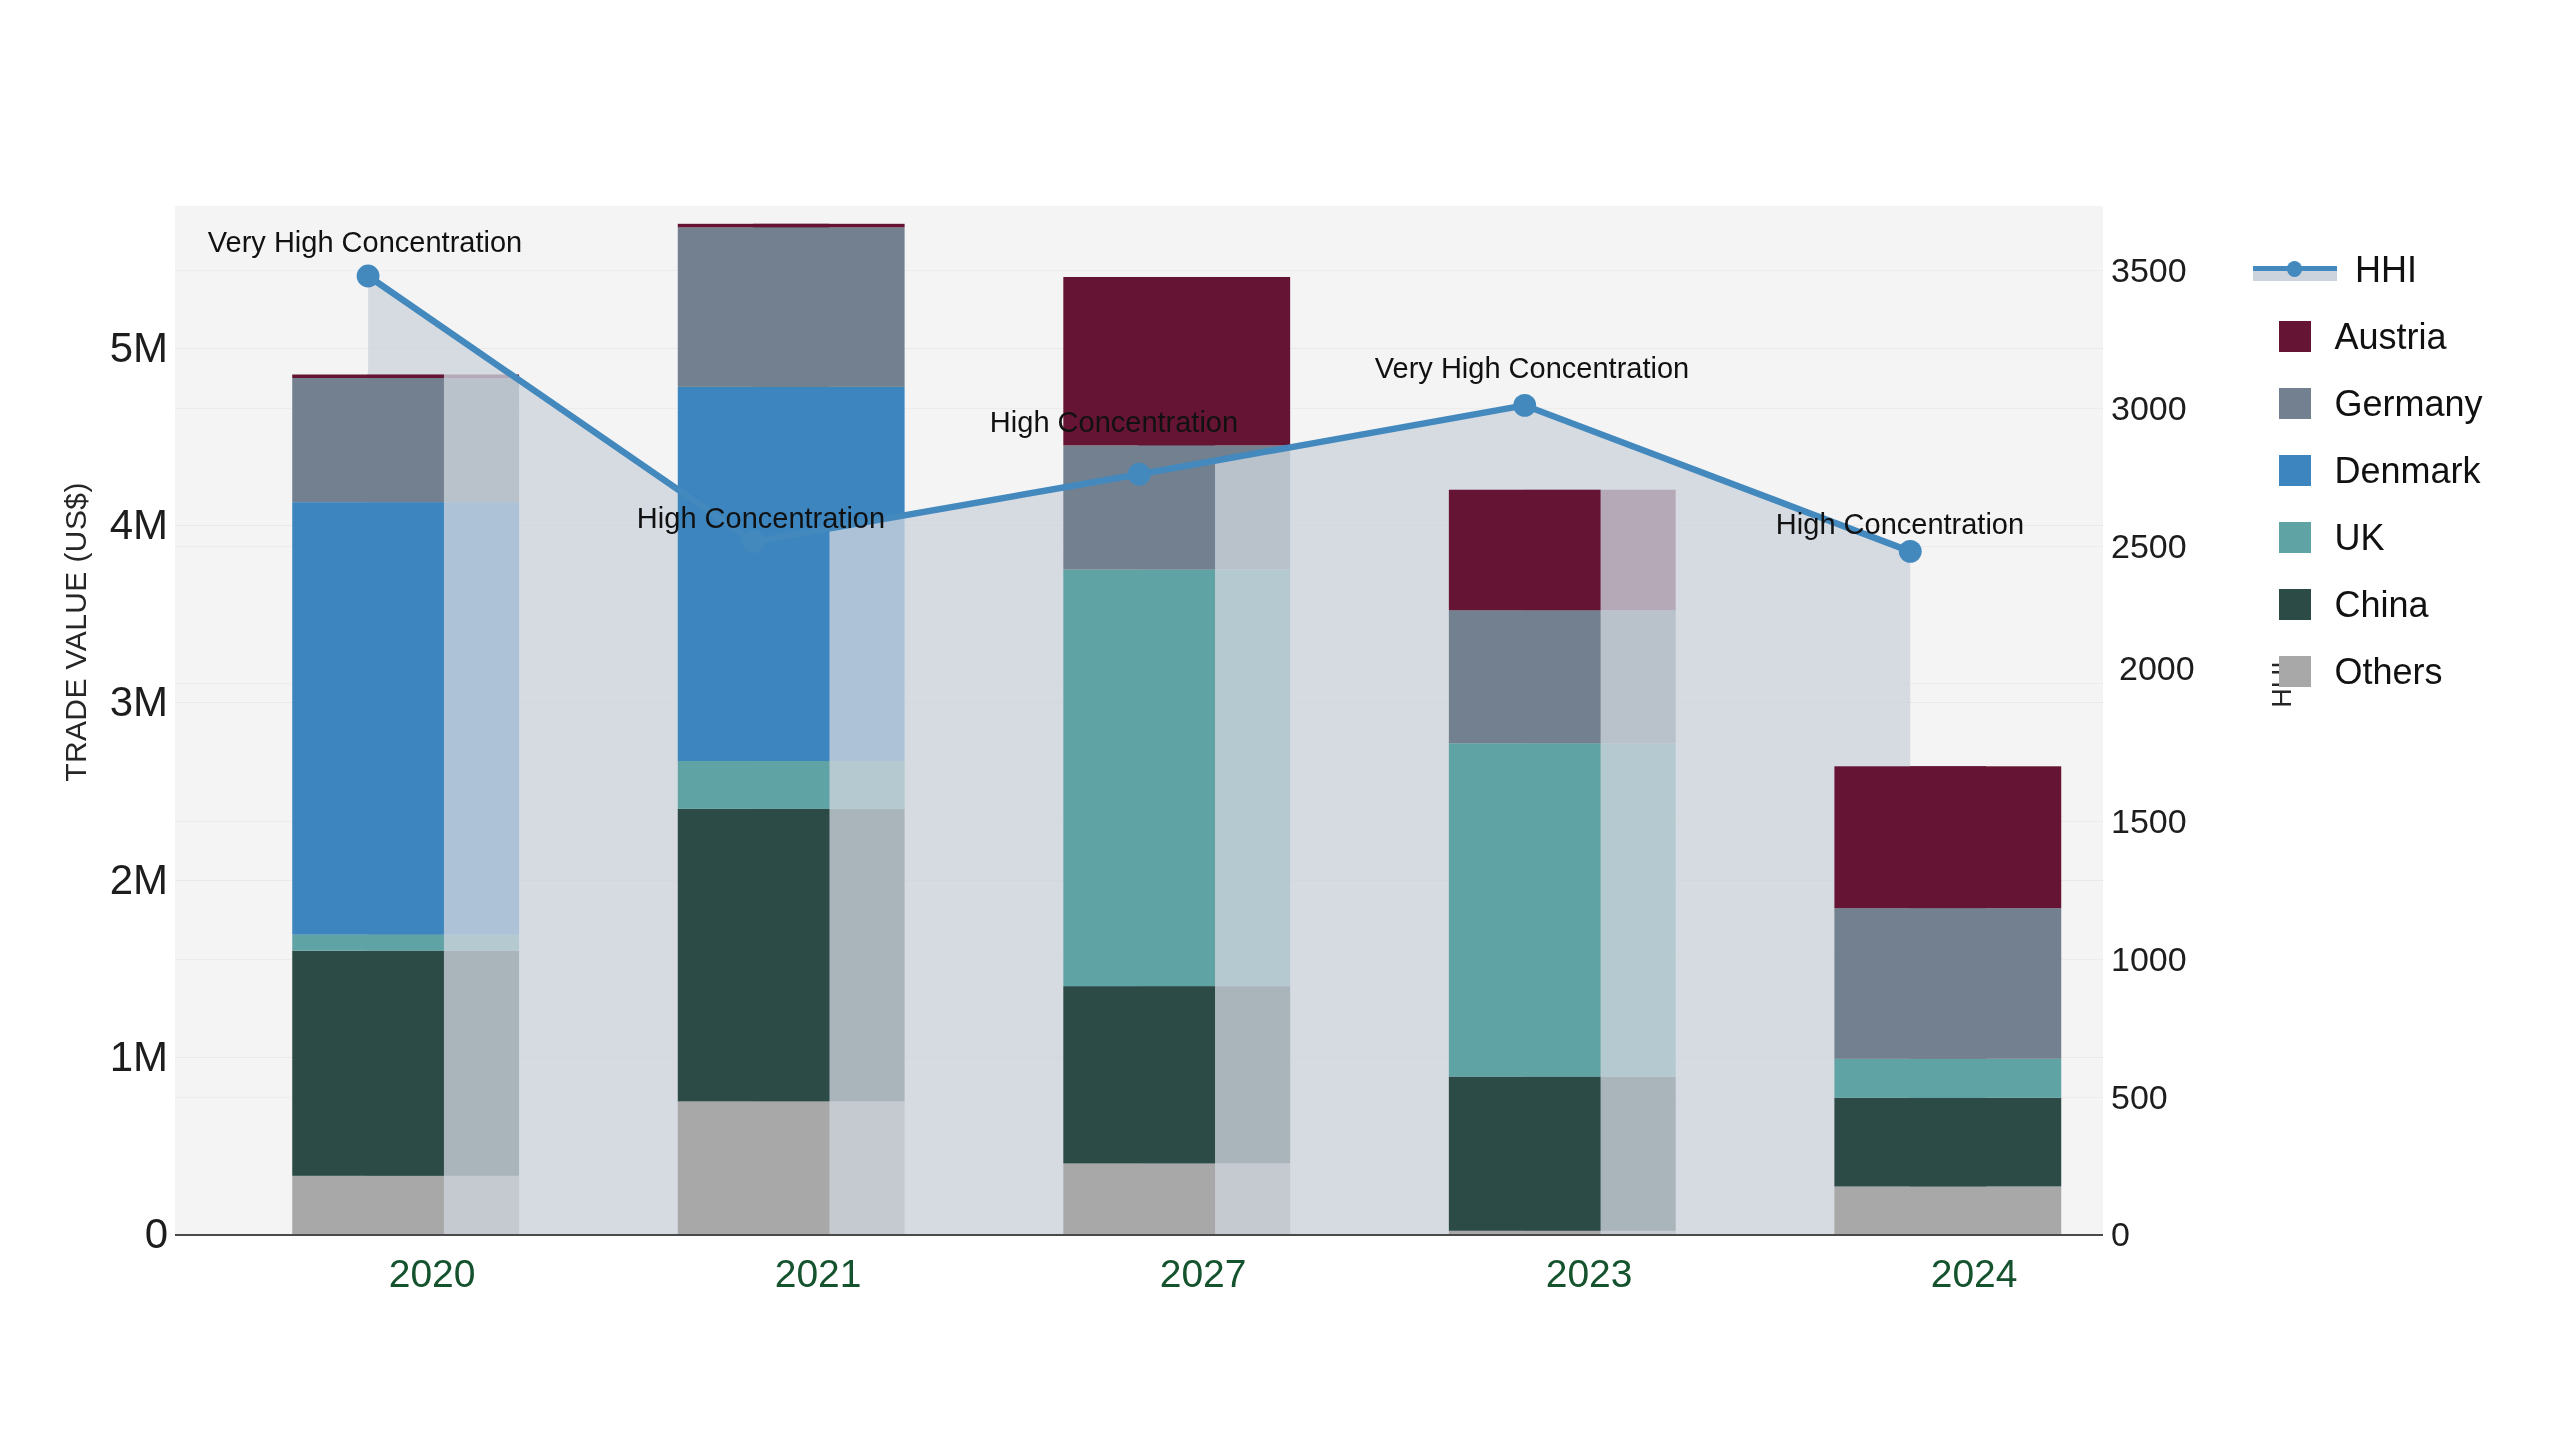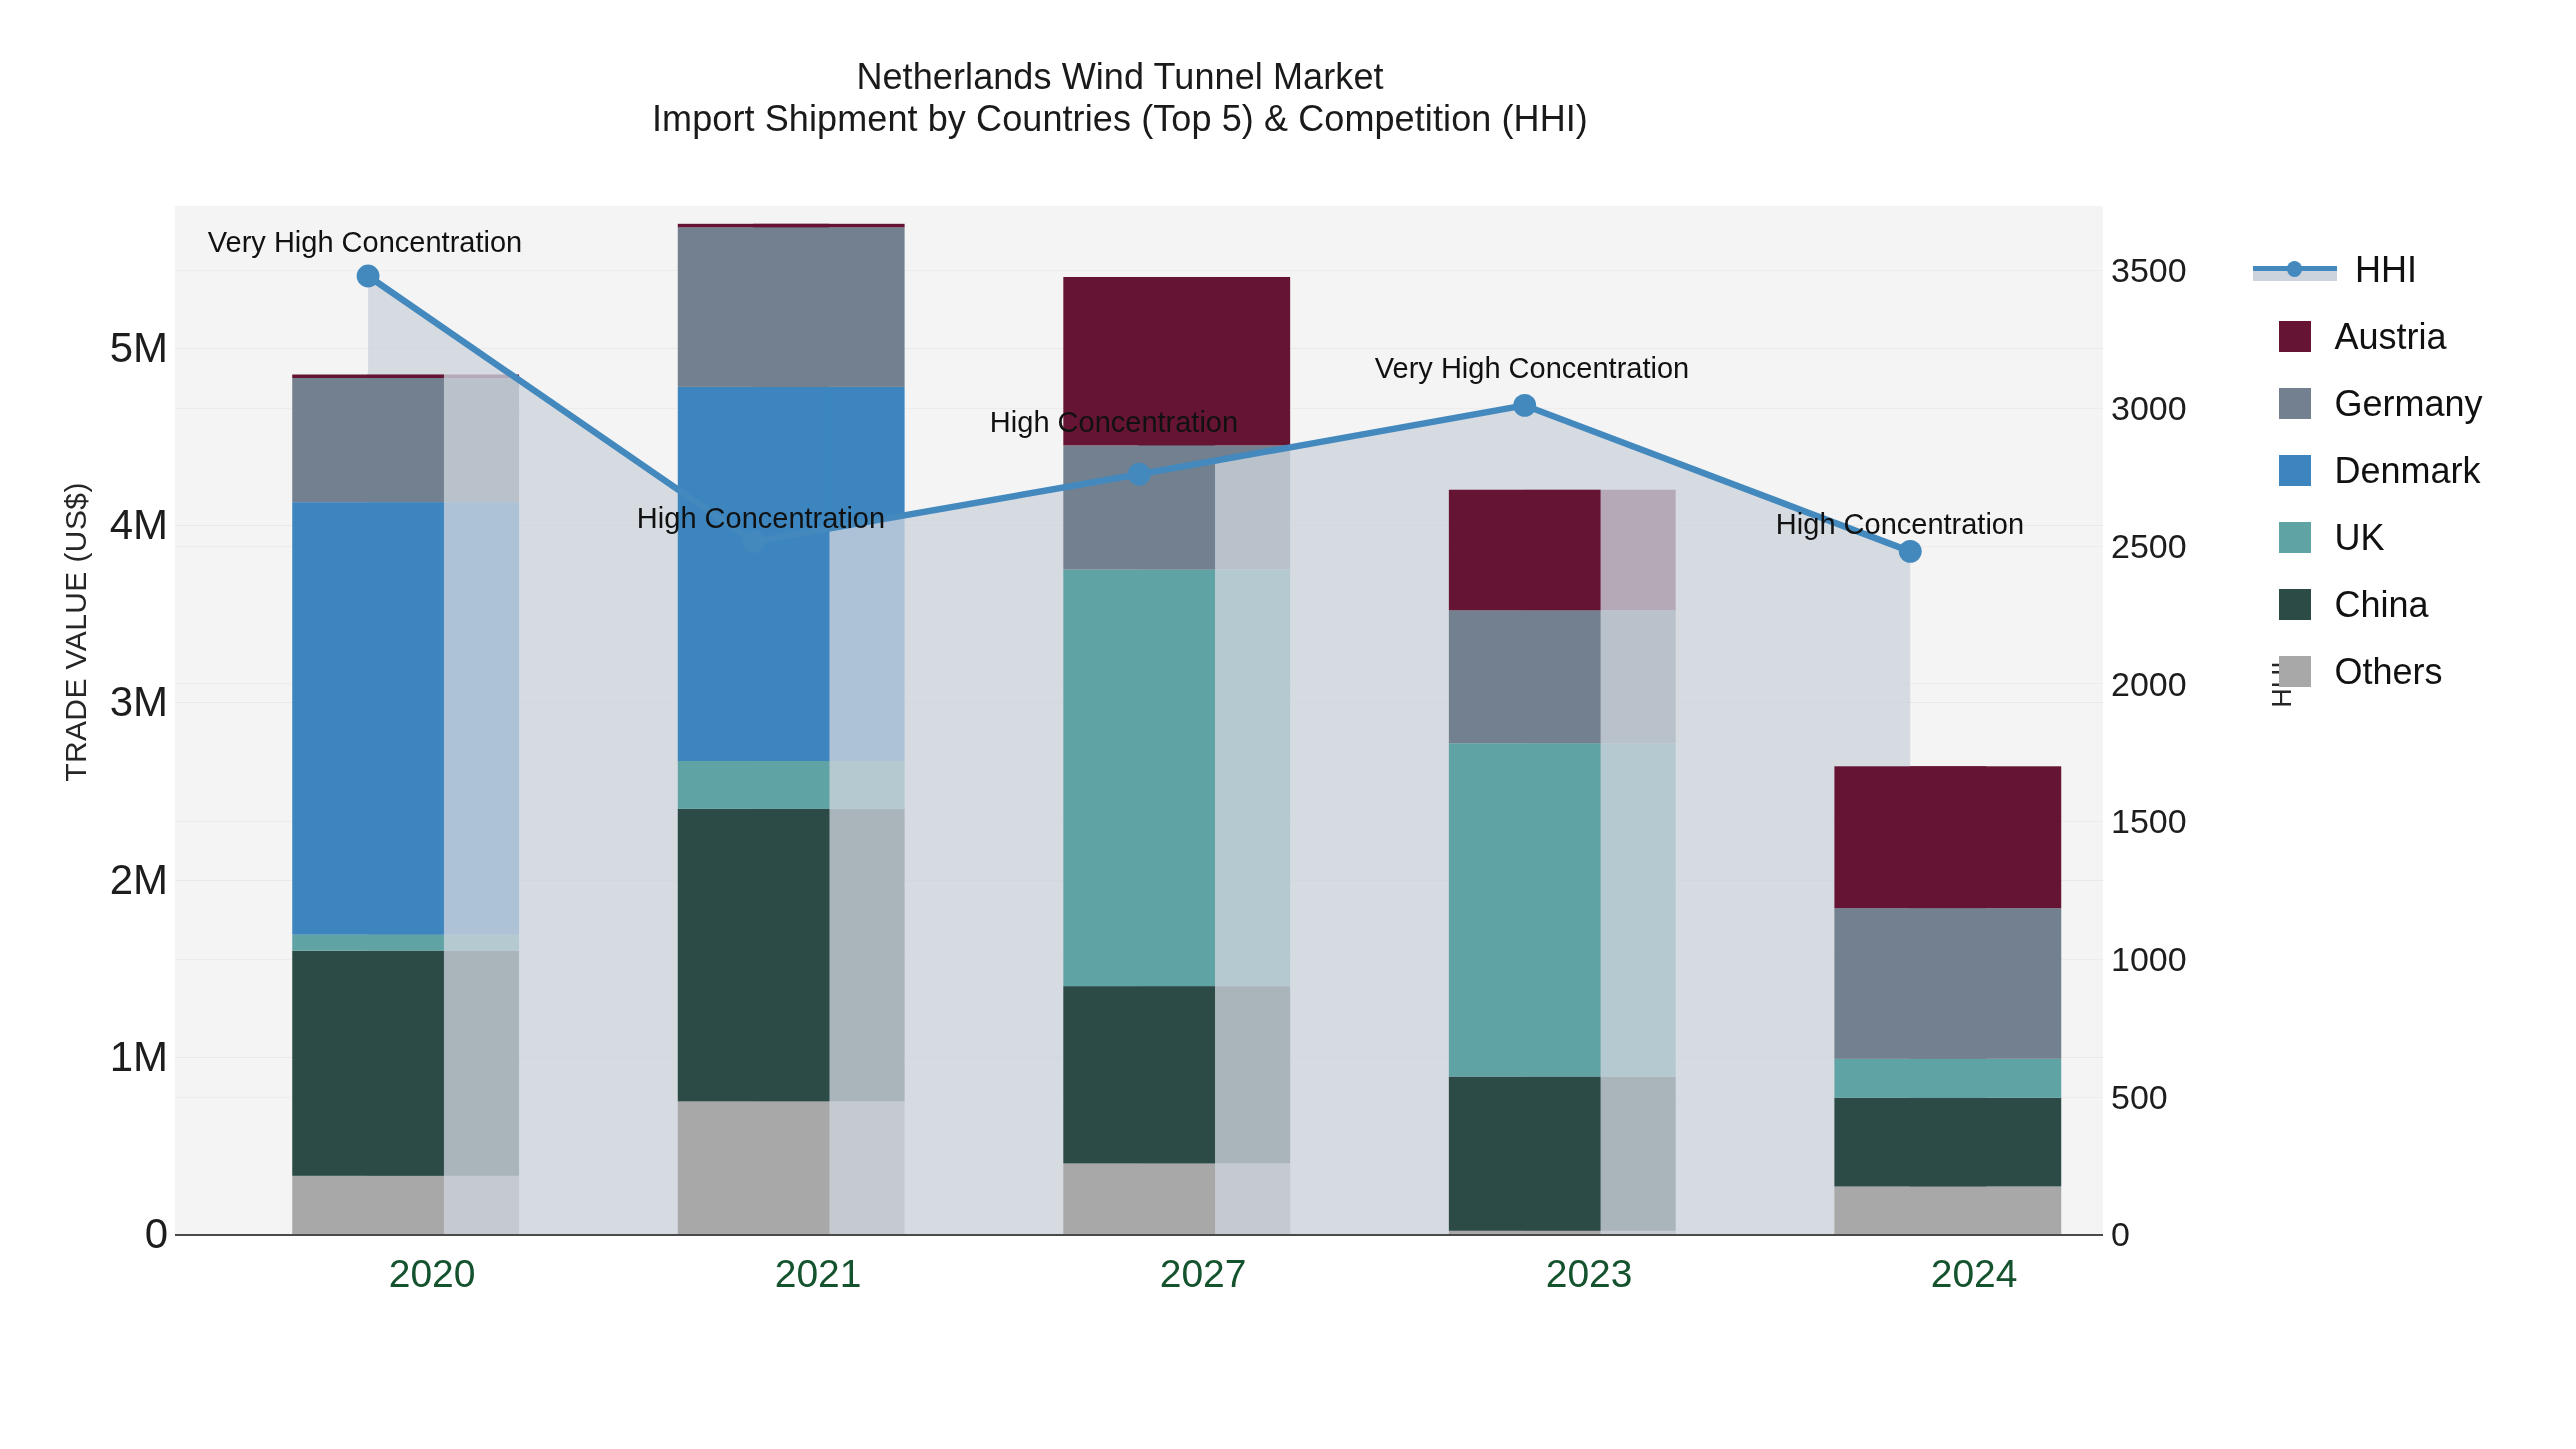--- a/index.html
+++ b/index.html
@@ -95,24 +95,20 @@
     position: absolute; left: 34px; top: 7.2px; width: 15.7px; height: 15.7px;
     border-radius: 50%; background: #4389be;
   }
   .legend-label { font-size: 36px; color: #111; line-height: 1; }
 </style>
 </head>
 <body>
 
 <div id="root">
 
-  <div class="title-block">
-    <div class="title-line">Netherlands Wind Tunnel Market</div>
-    <div class="title-line">Import Shipment by Countries (Top 5) &amp; Competition (HHI)</div>
-  </div>
 
   <div class="plot-bg">
     <div id="gridlines">
         <div class="gridline" style="top: 1028px;"></div>
         <div class="gridline" style="top: 851px;"></div>
         <div class="gridline" style="top: 674px;"></div>
         <div class="gridline" style="top: 496px;"></div>
         <div class="gridline" style="top: 319px;"></div>
         <div class="gridline" style="top: 142px;"></div>
         <div class="gridline" style="top: 891px; background: rgb(236, 236, 236);"></div>
@@ -199,21 +195,21 @@
       <div class="ytick-l" style="top: 525px;">4M</div>
       <div class="ytick-l" style="top: 348px;">5M</div>
     </div>
   <div class="ylabel-left">TRADE VALUE (US$)</div>
 
   <div class="ytick-r-wrap" id="yticks-right">
       <div class="ytick-r" style="top: 1234px;">0</div>
       <div class="ytick-r" style="top: 1097px;">500</div>
       <div class="ytick-r" style="top: 959px;">1000</div>
       <div class="ytick-r" style="top: 821px;">1500</div>
-      <div class="ytick-r" style="top: 684px;">2000</div>
+      <div class="ytick-r" style="top: 668px; margin-left: 8px;">2000</div>
       <div class="ytick-r" style="top: 546px;">2500</div>
       <div class="ytick-r" style="top: 408px;">3000</div>
       <div class="ytick-r" style="top: 270px;">3500</div>
     </div>
   <div class="ylabel-right">HHI</div>
 
   <div id="xticks">
       <div class="xtick" style="left: 368px;">2020</div>
       <div class="xtick" style="left: 754px;">2021</div>
       <div class="xtick" style="left: 1139px;">2027</div>

